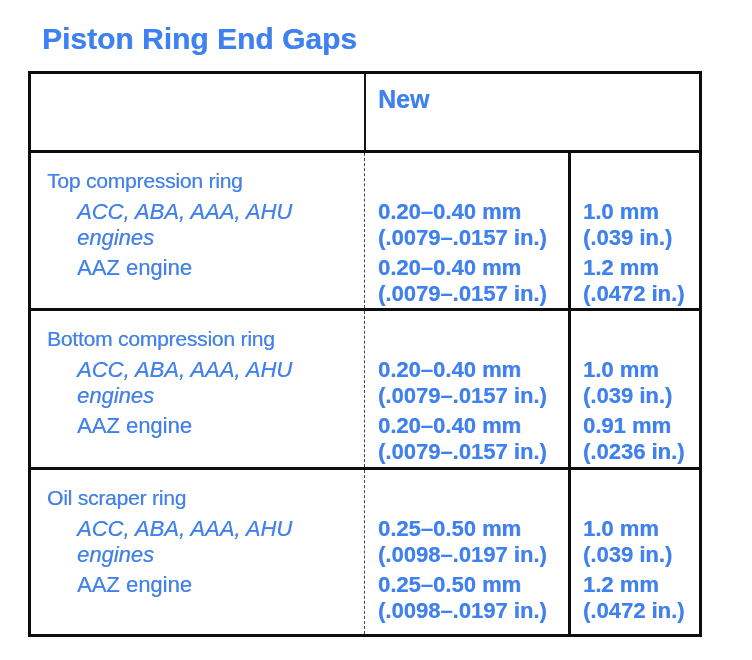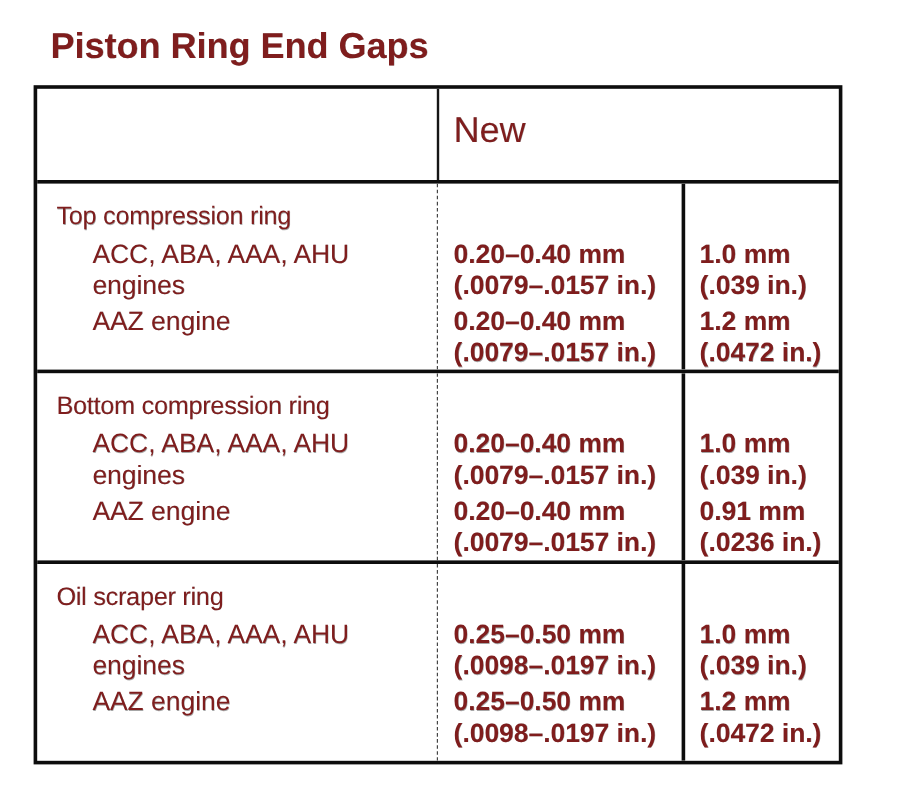--- a/index.html
+++ b/index.html
@@ -6,21 +6,21 @@
     margin: 0;
     padding: 0;
     background: #ffffff;
   }
   .page {
     position: relative;
     width: 752px;
     height: 660px;
     background: #ffffff;
     font-family: "Liberation Sans", "DejaVu Sans", sans-serif;
-    color: #7f1d1d;
+    color: #3b82f6;
     overflow: hidden;
     text-shadow: 0.4px 0.4px 0 rgba(0,0,0,0.35);
   }
   .doc-title {
     position: absolute;
     left: 42px;
     top: 22px;
     font-size: 30px;
     font-weight: 700;
     letter-spacing: 0px;
@@ -50,43 +50,43 @@
     overflow: hidden;
   }
   
   .c2 { border-left: 1px dashed #454545; }
   .header-row .c2 { border-left: 2px solid #151515; }
   .c3 { border-left: 3px solid #0d0d0d; }
 
   
   .hlabel {
     display: block;
-    margin: 20px 0 0 12px;
-    font-size: 30px;
-    font-weight: 400;
+    margin: 10px 0 0 12px;
+    font-size: 25px;
+    font-weight: 700;
     line-height: 30px;
   }
   .hlabel.narrow { max-width: 80px; }
 
   
   .sec-title {
     margin: 12px 0 2px 16px;
     font-size: 21px;
     font-weight: 400;
     line-height: 32px;
     letter-spacing: -0.2px;
     white-space: nowrap;
   }
   .sub-label {
     margin-left: 46px;
     font-size: 22px;
     line-height: 26px;
     max-width: 260px;
   }
-  .sub-label.first { margin-bottom: 4px; min-height: 52px; }
+  .sub-label.first { margin-bottom: 4px; min-height: 52px; font-style: italic; }
 
   
   .vspacer { height: 46px; }
   .val {
     font-size: 22px;
     line-height: 26px;
   }
   .c2 .val { margin-left: 13px; }
   .c3 .val { margin-left: 12px; }
   .val.first { margin-bottom: 4px; }

